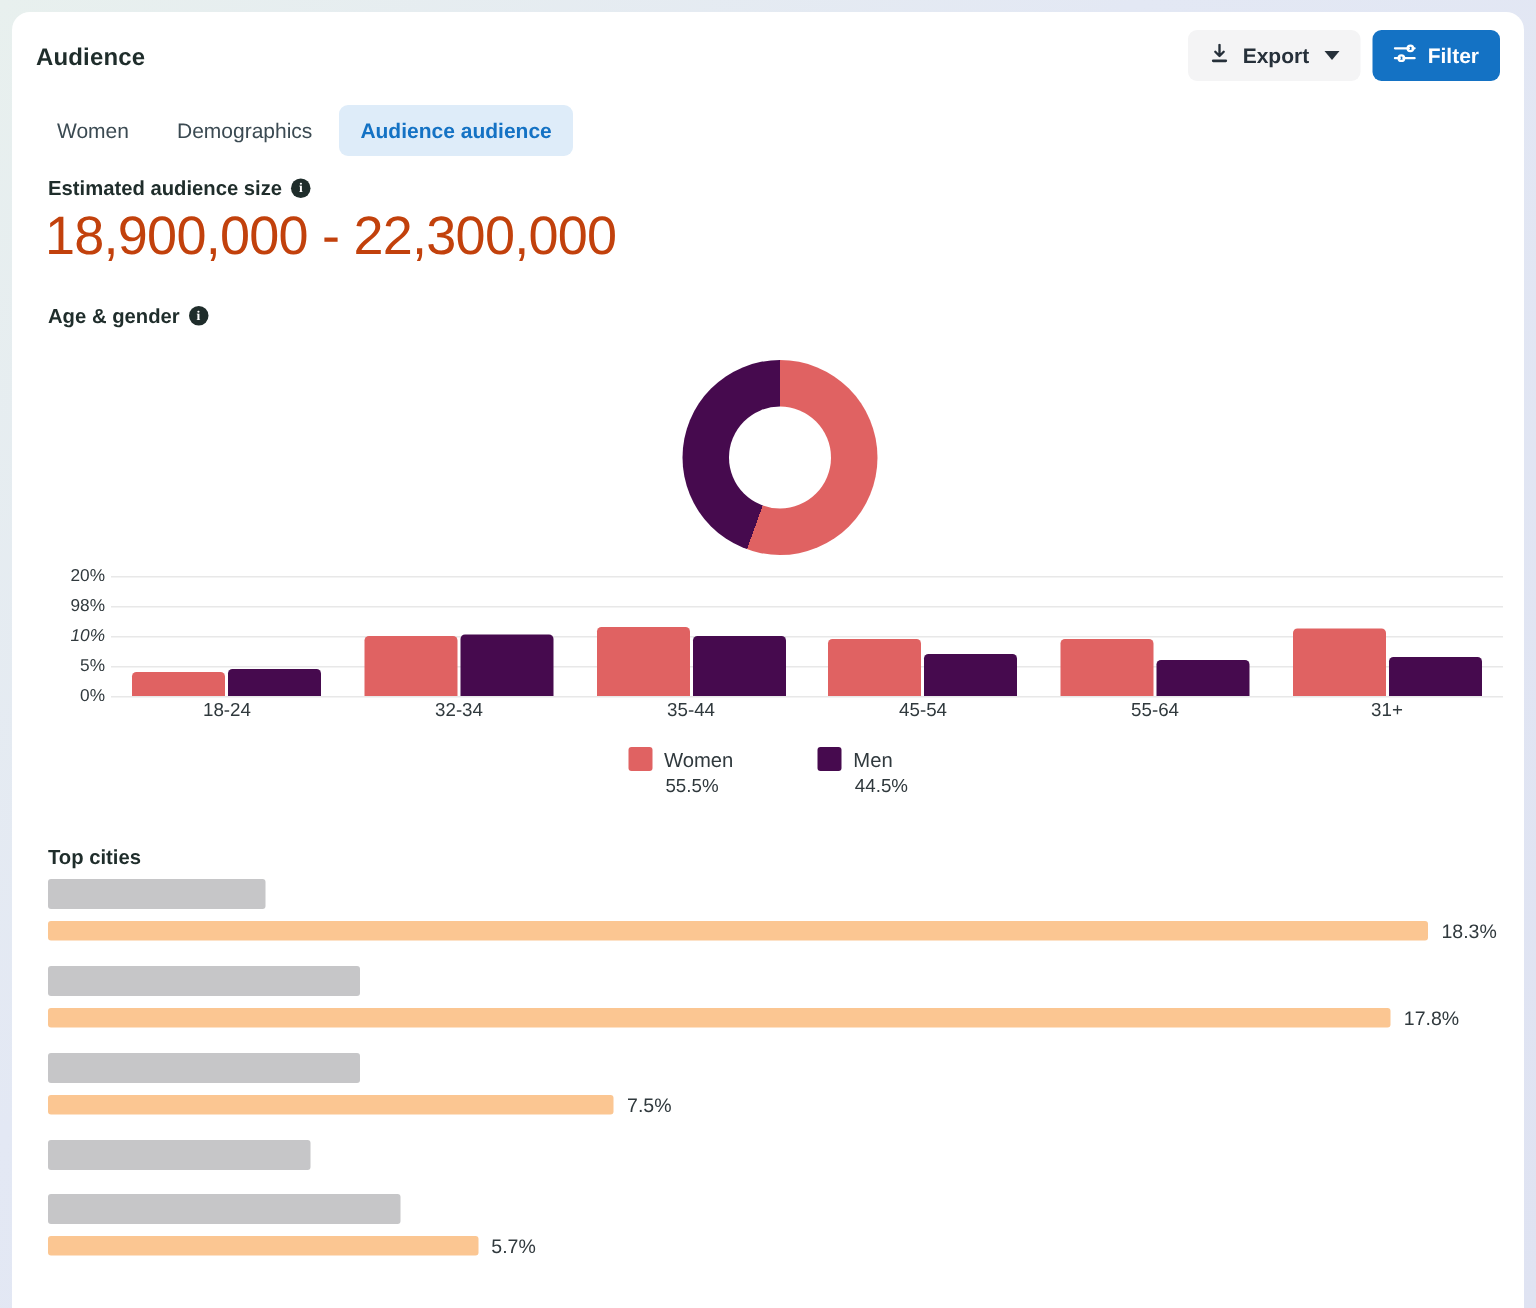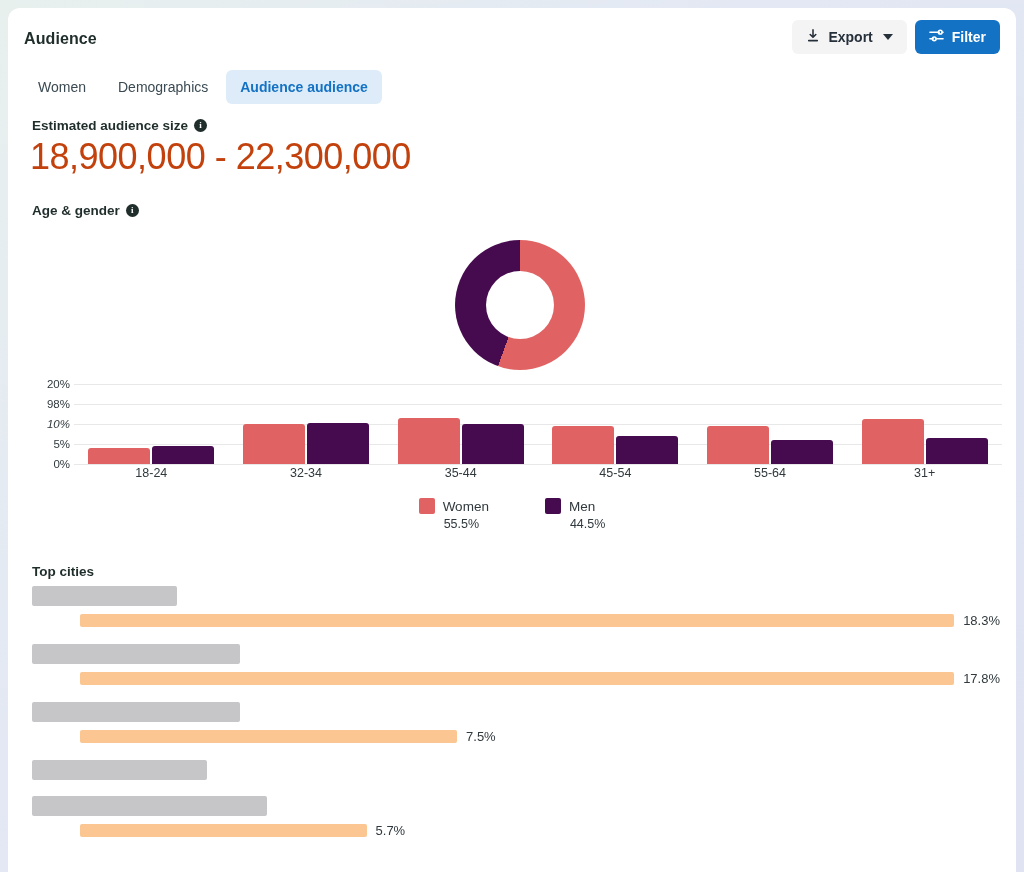--- a/index.html
+++ b/index.html
@@ -86,21 +86,21 @@
   .lg { display:flex; flex-direction:column; align-items:flex-start; }
   .lg-top { display:flex; align-items:center; gap:8px; }
   .swatch { width:16px; height:16px; border-radius:2px; }
   .lg-name { font-size:13.5px; color:#30393d; }
   .lg-pct { font-size:12.5px; color:#30393d; margin-top:3px; margin-left:25px; }
   
   #cities-label { position:absolute; left:24px; top:556px; }
   .cities { position:absolute; left:24px; top:578px; right:16px; }
   .city-row { margin-bottom:16px; }
   .skel { height:20px; background:#c6c6c8; border-radius:2px; }
-  .citybar-row { display:flex; align-items:center; margin-top:7px;margin-left:48px; }
+  .citybar-row { display:flex; align-items:center; margin-top:7px; }
   .citybar { height:13px; background:#fbc692; border-radius:2px; }
   .citypct { font-size:13px; color:#30393d; margin-left:9px; white-space:nowrap; }
 </style>
 </head>
 <body>
 
 <div class="card">
 
   <div class="hdr">
     <div class="page-title">Audience</div>

